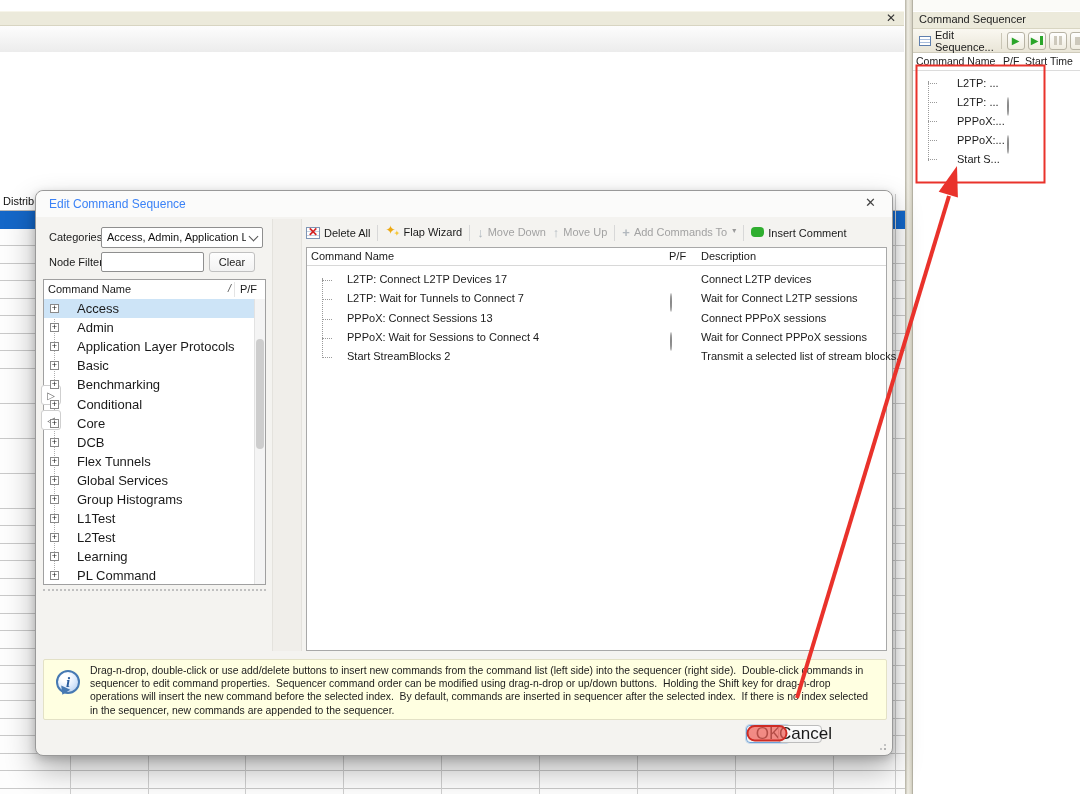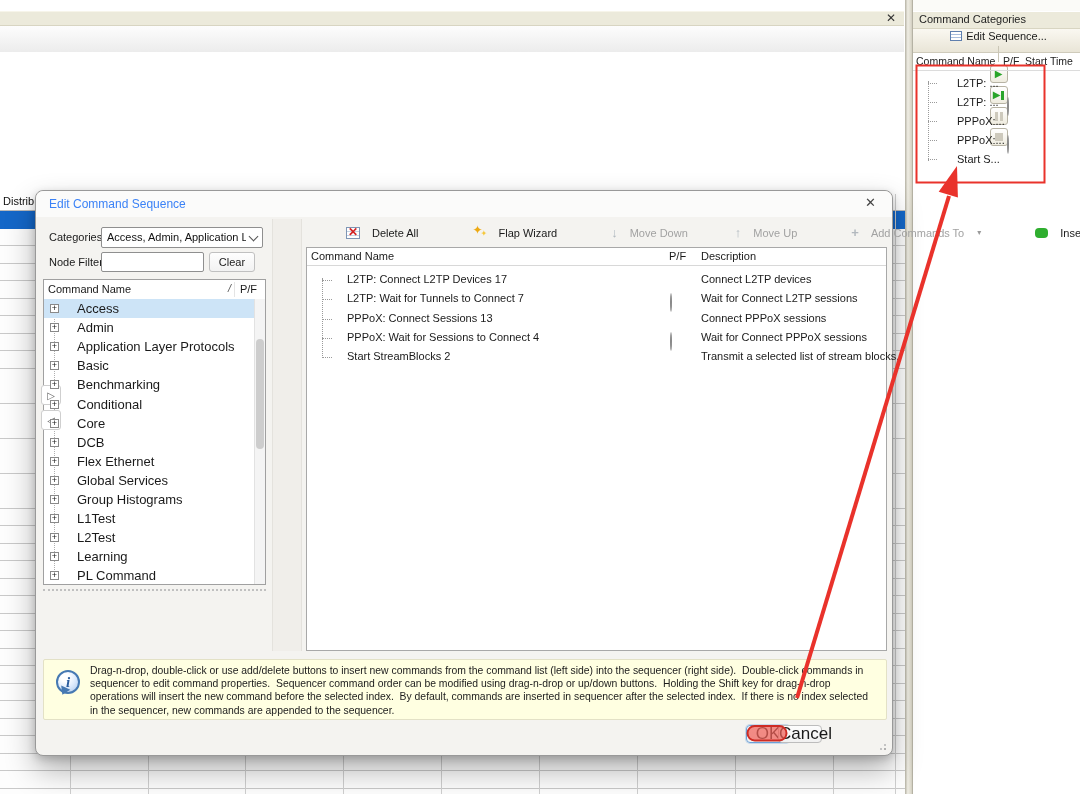--- a/index.html
+++ b/index.html
@@ -24,21 +24,21 @@
 
   .divider{position:absolute;left:905px;top:0;width:8px;height:794px;
     background:linear-gradient(to right,#b5b2a4,#efede4 35%,#d9d6c8 80%,#a5a294);}
 
   
   .seq-panel{position:absolute;left:913px;top:0;width:167px;height:794px;background:#fff;overflow:hidden;}
   .sp-top{height:11px;background:#fbfbf8;}
   .sp-header{height:16px;background:#eceadb;border-top:1px solid #fff;border-bottom:1px solid #d8d5c2;
     font-size:11px;color:#222;padding-left:6px;line-height:15px;box-sizing:content-box;}
   .sp-toolbar{height:23px;background:linear-gradient(#faf8f1,#e9e5d7);border-bottom:1px solid #cfcbbb;
-    display:flex;align-items:center;padding-left:4px;gap:3px;flex-direction:column;}
+    display:flex;align-items:center;padding-left:4px;gap:3px;}
   .sp-edit-btn{display:flex;align-items:center;gap:4px;font-size:11px;color:#1a1a1a;padding:1px 2px;}
   .ico-editseq{width:12px;height:10px;border:1px solid #5f7fae;box-sizing:border-box;flex:0 0 auto;
     background-color:#fff;background-image:repeating-linear-gradient(to bottom,transparent 0 2px,#a9bedd 2px 3px);}
   .sp-sep{width:1px;height:16px;background:#cac6b6;margin:0 2px;flex:0 0 auto;}
   .media-btn{width:18px;height:18px;border:1px solid #b7b3a4;border-radius:3px;box-sizing:border-box;
     background:linear-gradient(#ffffff,#efecdf);display:flex;align-items:center;justify-content:center;flex:0 0 auto;}
   .glyph-play{color:#2aa52a;font-size:10px;line-height:1;}
   .bar-green{width:3px;height:9px;background:#2aa52a;margin-left:1px;}
   .bar-gray{width:3px;height:9px;background:#cdc9bc;}
   .bar-gray + .bar-gray{margin-left:2px;}
@@ -105,21 +105,21 @@
   .mid-strip{position:absolute;left:236px;top:28px;width:30px;height:432px;background:#f0eeea;
     border-left:1px solid #e4e2dd;border-right:1px solid #e4e2dd;box-sizing:border-box;}
   .xfer-btn{position:absolute;left:5px;width:20px;height:20px;background:#fff;border:1px solid #cfcfcf;
     border-radius:3px;font-size:10px;color:#666;display:flex;align-items:center;justify-content:center;
     box-sizing:border-box;}
   #xfer-right{top:194px;}
   #xfer-left{top:219px;}
 
   .rp-toolbar{position:absolute;left:270px;top:30px;width:581px;height:23px;display:flex;
     align-items:center;gap:7px;font-size:11px;}
-  .tbtn{display:flex;align-items:center;gap:12px;color:#1a1a1a;white-space:nowrap;margin-left:40px;}
+  .tbtn{display:flex;gap:4px;color:#1a1a1a;white-space:nowrap;}
   .tbtn.disabled{color:#a2a2a2;}
   .tsep{width:1px;height:16px;background:#d8d8d8;}
   .ico-delete{position:relative;width:14px;height:12px;border:1px solid #7e95b5;box-sizing:border-box;
     background-color:#fff;background-image:repeating-linear-gradient(to bottom,transparent 0 3px,#c6d3e3 3px 4px);}
   .ico-delete::after{content:"\2715";position:absolute;left:1px;top:-3px;font-size:12px;font-weight:bold;color:#d42525;}
   .ico-wizard{position:relative;width:14px;height:13px;}
   .ico-wizard::before{content:"\2726";position:absolute;left:0;top:-3px;font-size:12px;color:#eda912;}
   .ico-wizard::after{content:"\2726";position:absolute;left:8px;top:3px;font-size:8px;color:#f5c83c;}
   .arrow-glyph{font-size:13px;font-weight:bold;color:#aeb6bd;line-height:1;}
   .plus-glyph{font-size:13px;font-weight:bold;color:#b2b8be;line-height:1;}
@@ -188,21 +188,21 @@
     <div class="bg-vline" style="left:637px"></div>
     <div class="bg-vline" style="left:735px"></div>
     <div class="bg-vline" style="left:833px"></div>
     <div class="bg-vline" style="left:895px"></div>
   </div>
 
   <div class="divider"></div>
 
   <div class="seq-panel">
     <div class="sp-top"></div>
-    <div class="sp-header">Command Categories</div>
+    <div class="sp-header">Command Sequencer</div>
     <div class="sp-toolbar">
       <div class="sp-edit-btn">
         <span class="ico-editseq"></span>
         <span>Edit Sequence...</span>
       </div>
       <div class="sp-sep"></div>
       <div class="media-btn">
         <span class="glyph-play">▶</span>
       </div>
       <div class="media-btn">
@@ -315,21 +315,21 @@
             <span class="tree-label">Core</span>
           </div>
 
           <div class="tree-item">
             <span class="expander">+</span>
             <span class="tree-label">DCB</span>
           </div>
 
           <div class="tree-item">
             <span class="expander">+</span>
-            <span class="tree-label">Flex Ethernet</span>
+            <span class="tree-label">Flex Tunnels</span>
           </div>
 
           <div class="tree-item">
             <span class="expander">+</span>
             <span class="tree-label">Global Services</span>
           </div>
 
           <div class="tree-item">
             <span class="expander">+</span>
             <span class="tree-label">Group Histograms</span>

